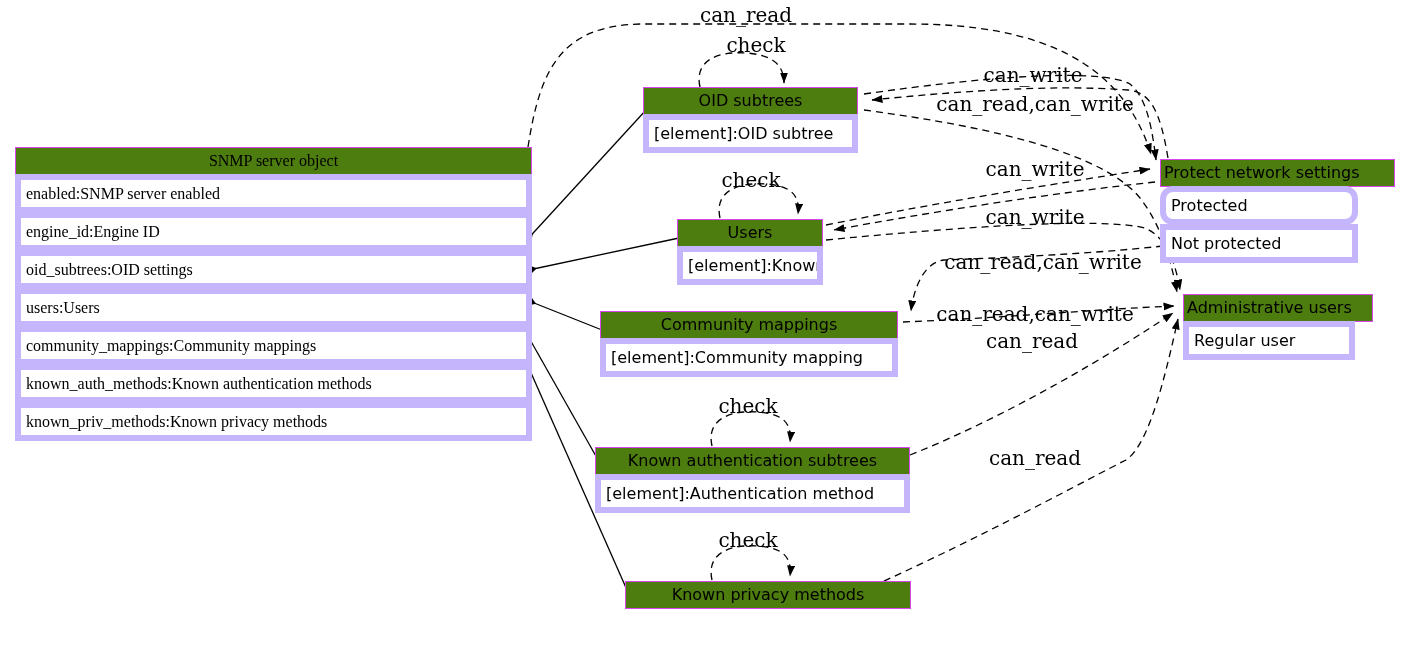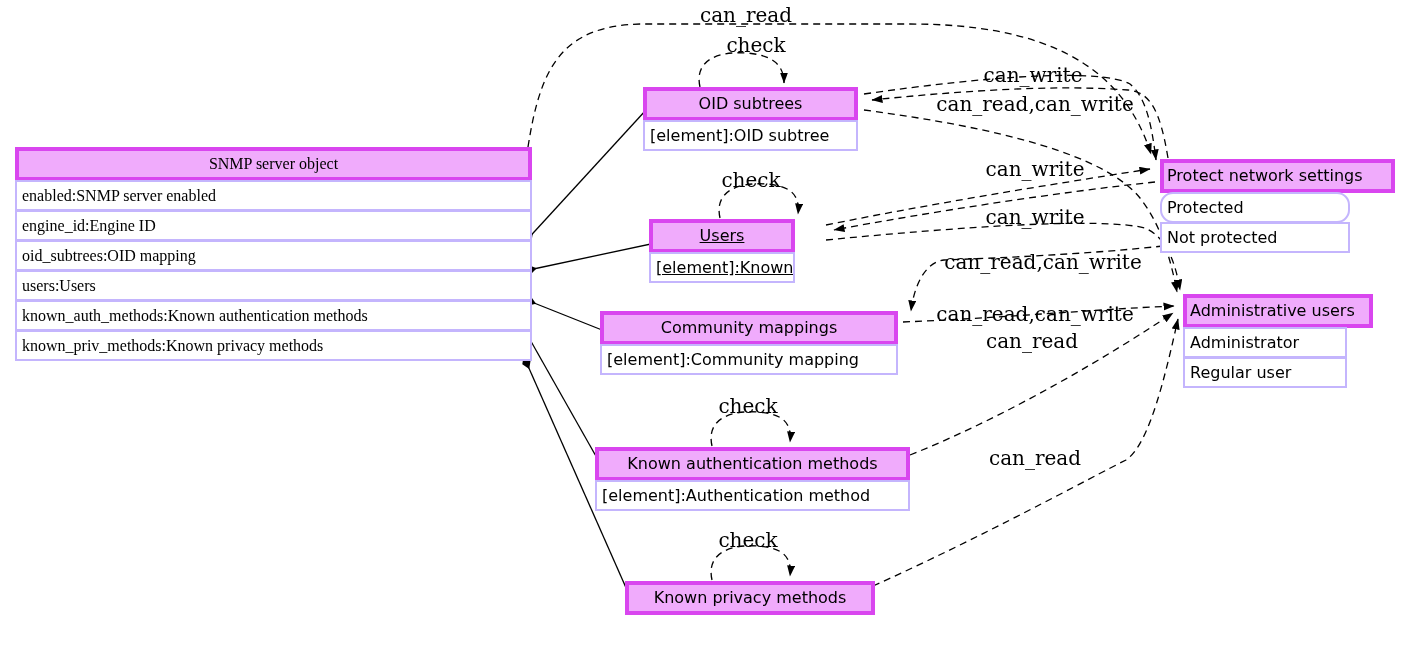--- a/index.html
+++ b/index.html
@@ -1,22 +1,22 @@
 <!DOCTYPE html>
 <html><head>
 <meta charset="utf-8">
 <style>
   html,body{margin:0;padding:0;background:#ffffff;}
   #canvas{position:relative;width:1411px;height:648px;background:#ffffff;overflow:hidden;
           font-family:"DejaVu Sans","Liberation Sans",sans-serif;color:#000;}
   #edges{position:absolute;left:0;top:0;width:1411px;height:648px;}
   .node{position:absolute;background:#ffffff;font-size:16px;line-height:26px;}
-  .ntitle{border:4px solid #d946ef;background:#f0abfc;height:26px;overflow:hidden;white-space:nowrap;}
+  .ntitle{border:1px solid #d946ef;background:#4d7c0f;height:26px;overflow:hidden;white-space:nowrap;}
   .ntitle.center{text-align:center;}
-  .nrow{border:2px solid #c4b5fd;margin-top:-1px;background:#fff;height:27px;line-height:27px;
+  .nrow{border:6px solid #c4b5fd;margin-top:-1px;background:#fff;height:27px;line-height:27px;
         padding-left:5px;overflow:hidden;white-space:nowrap;text-align:left;}
   .ntitle.pad{padding-left:3px;}
   .elabel{position:absolute;transform:translate(-50%,-50%);white-space:nowrap;
           font-family:"DejaVu Serif","Liberation Serif",serif;font-size:20px;color:#000;}
 </style>
 </head>
 <body>
 
 <div id="canvas">
 
@@ -55,59 +55,59 @@
       <path d="M720,218 C714,191 738,182 767,184 C791,186 800,195 798,214" marker-end="url(#arr)"></path>
       <path d="M712,446 C706,419 730,410 759,412 C783,414 792,423 790,442" marker-end="url(#arr)"></path>
       <path d="M712,580 C706,553 730,544 759,546 C783,548 792,557 790,576" marker-end="url(#arr)"></path>
     </g>
   </svg>
 
   <div class="node" style="left:15px;top:147px;width:517px;font-family:Liberation Serif, serif;">
     <div class="ntitle center">SNMP server object</div>
     <div class="nrow">enabled:SNMP server enabled</div>
     <div class="nrow">engine_id:Engine ID</div>
-    <div class="nrow">oid_subtrees:OID mapping</div>
+    <div class="nrow">oid_subtrees:OID settings</div>
     <div class="nrow">users:Users</div>
+    <div class="nrow">community_mappings:Community mappings</div>
     <div class="nrow">known_auth_methods:Known authentication methods</div>
     <div class="nrow">known_priv_methods:Known privacy methods</div>
   </div>
 
   <div class="node" style="left:643px;top:87px;width:215px;">
     <div class="ntitle center">OID subtrees</div>
     <div class="nrow">[element]:OID subtree</div>
   </div>
 
-  <div class="node" style="left:649px;top:219px;width:146px;text-decoration:underline;">
+  <div class="node" style="left:677px;top:219px;width:146px;">
     <div class="ntitle center">Users</div>
     <div class="nrow">[element]:Known</div>
   </div>
 
   <div class="node" style="left:600px;top:311px;width:298px;">
     <div class="ntitle center">Community mappings</div>
     <div class="nrow">[element]:Community mapping</div>
   </div>
 
   <div class="node" style="left:595px;top:447px;width:315px;">
-    <div class="ntitle center">Known authentication methods</div>
+    <div class="ntitle center">Known authentication subtrees</div>
     <div class="nrow">[element]:Authentication method</div>
   </div>
 
-  <div class="node" style="left:625px;top:581px;width:250px;">
+  <div class="node" style="left:625px;top:581px;width:286px;">
     <div class="ntitle center">Known privacy methods</div>
   </div>
 
   <div class="node" style="left:1160px;top:159px;width:235px;">
     <div class="ntitle pad">Protect network settings</div>
     <div class="nrow" style="width:181px;border-radius:13px;">Protected</div>
     <div class="nrow" style="width:181px;">Not protected</div>
   </div>
 
   <div class="node" style="left:1183px;top:294px;width:190px;">
     <div class="ntitle pad">Administrative users</div>
-    <div class="nrow" style="width:155px;">Administrator</div>
     <div class="nrow" style="width:155px;">Regular user</div>
   </div>
 
   <div class="elabel" style="left:746px;top:15px;">can_read</div>
   <div class="elabel" style="left:756px;top:45px;">check</div>
   <div class="elabel" style="left:1033px;top:75px;">can_write</div>
   <div class="elabel" style="left:1035px;top:104px;">can_read,can_write</div>
   <div class="elabel" style="left:1035px;top:169px;">can_write</div>
   <div class="elabel" style="left:751px;top:180px;">check</div>
   <div class="elabel" style="left:1035px;top:217px;">can_write</div>

